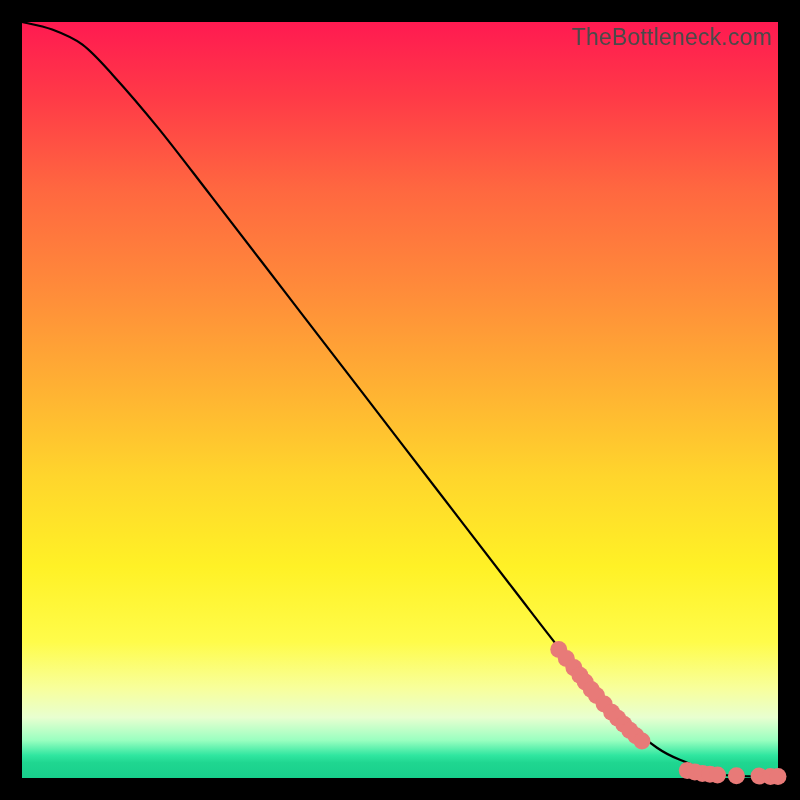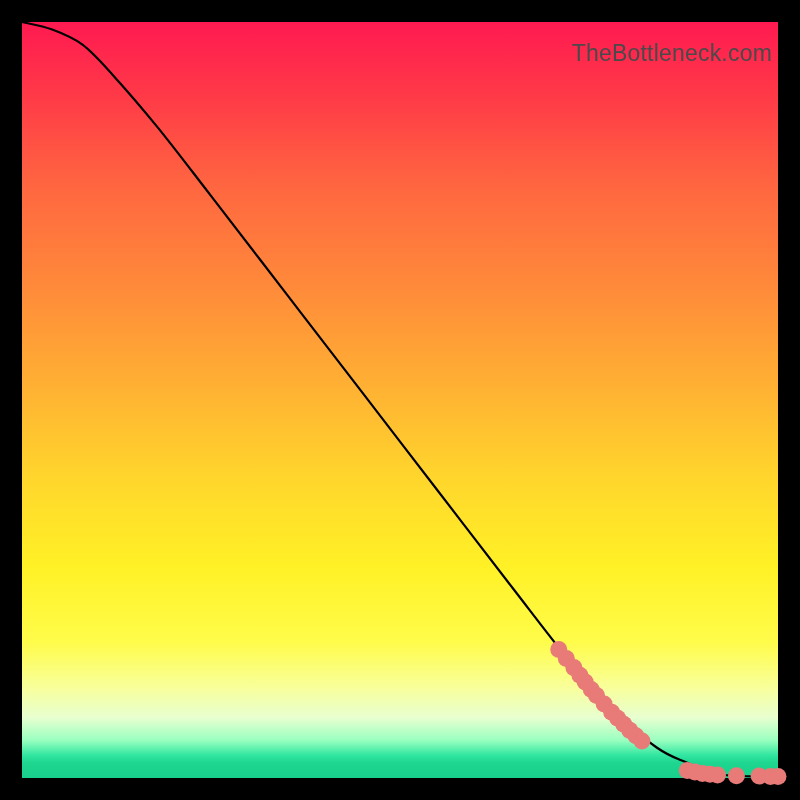--- a/index.html
+++ b/index.html
@@ -41,21 +41,20 @@
   }
   #watermark {
     position: absolute;
     top: 2px;
     right: 6px;
     color: #4a4a4a;
     font-size: 23px;
     font-weight: 500;
     letter-spacing: 0.2px;
     user-select: none;
-    margin-top: 16px;
   }
   svg {
     position: absolute;
     left: 0;
     top: 0;
     width: 756px;
     height: 756px;
     overflow: visible;
   }
   .curve {

